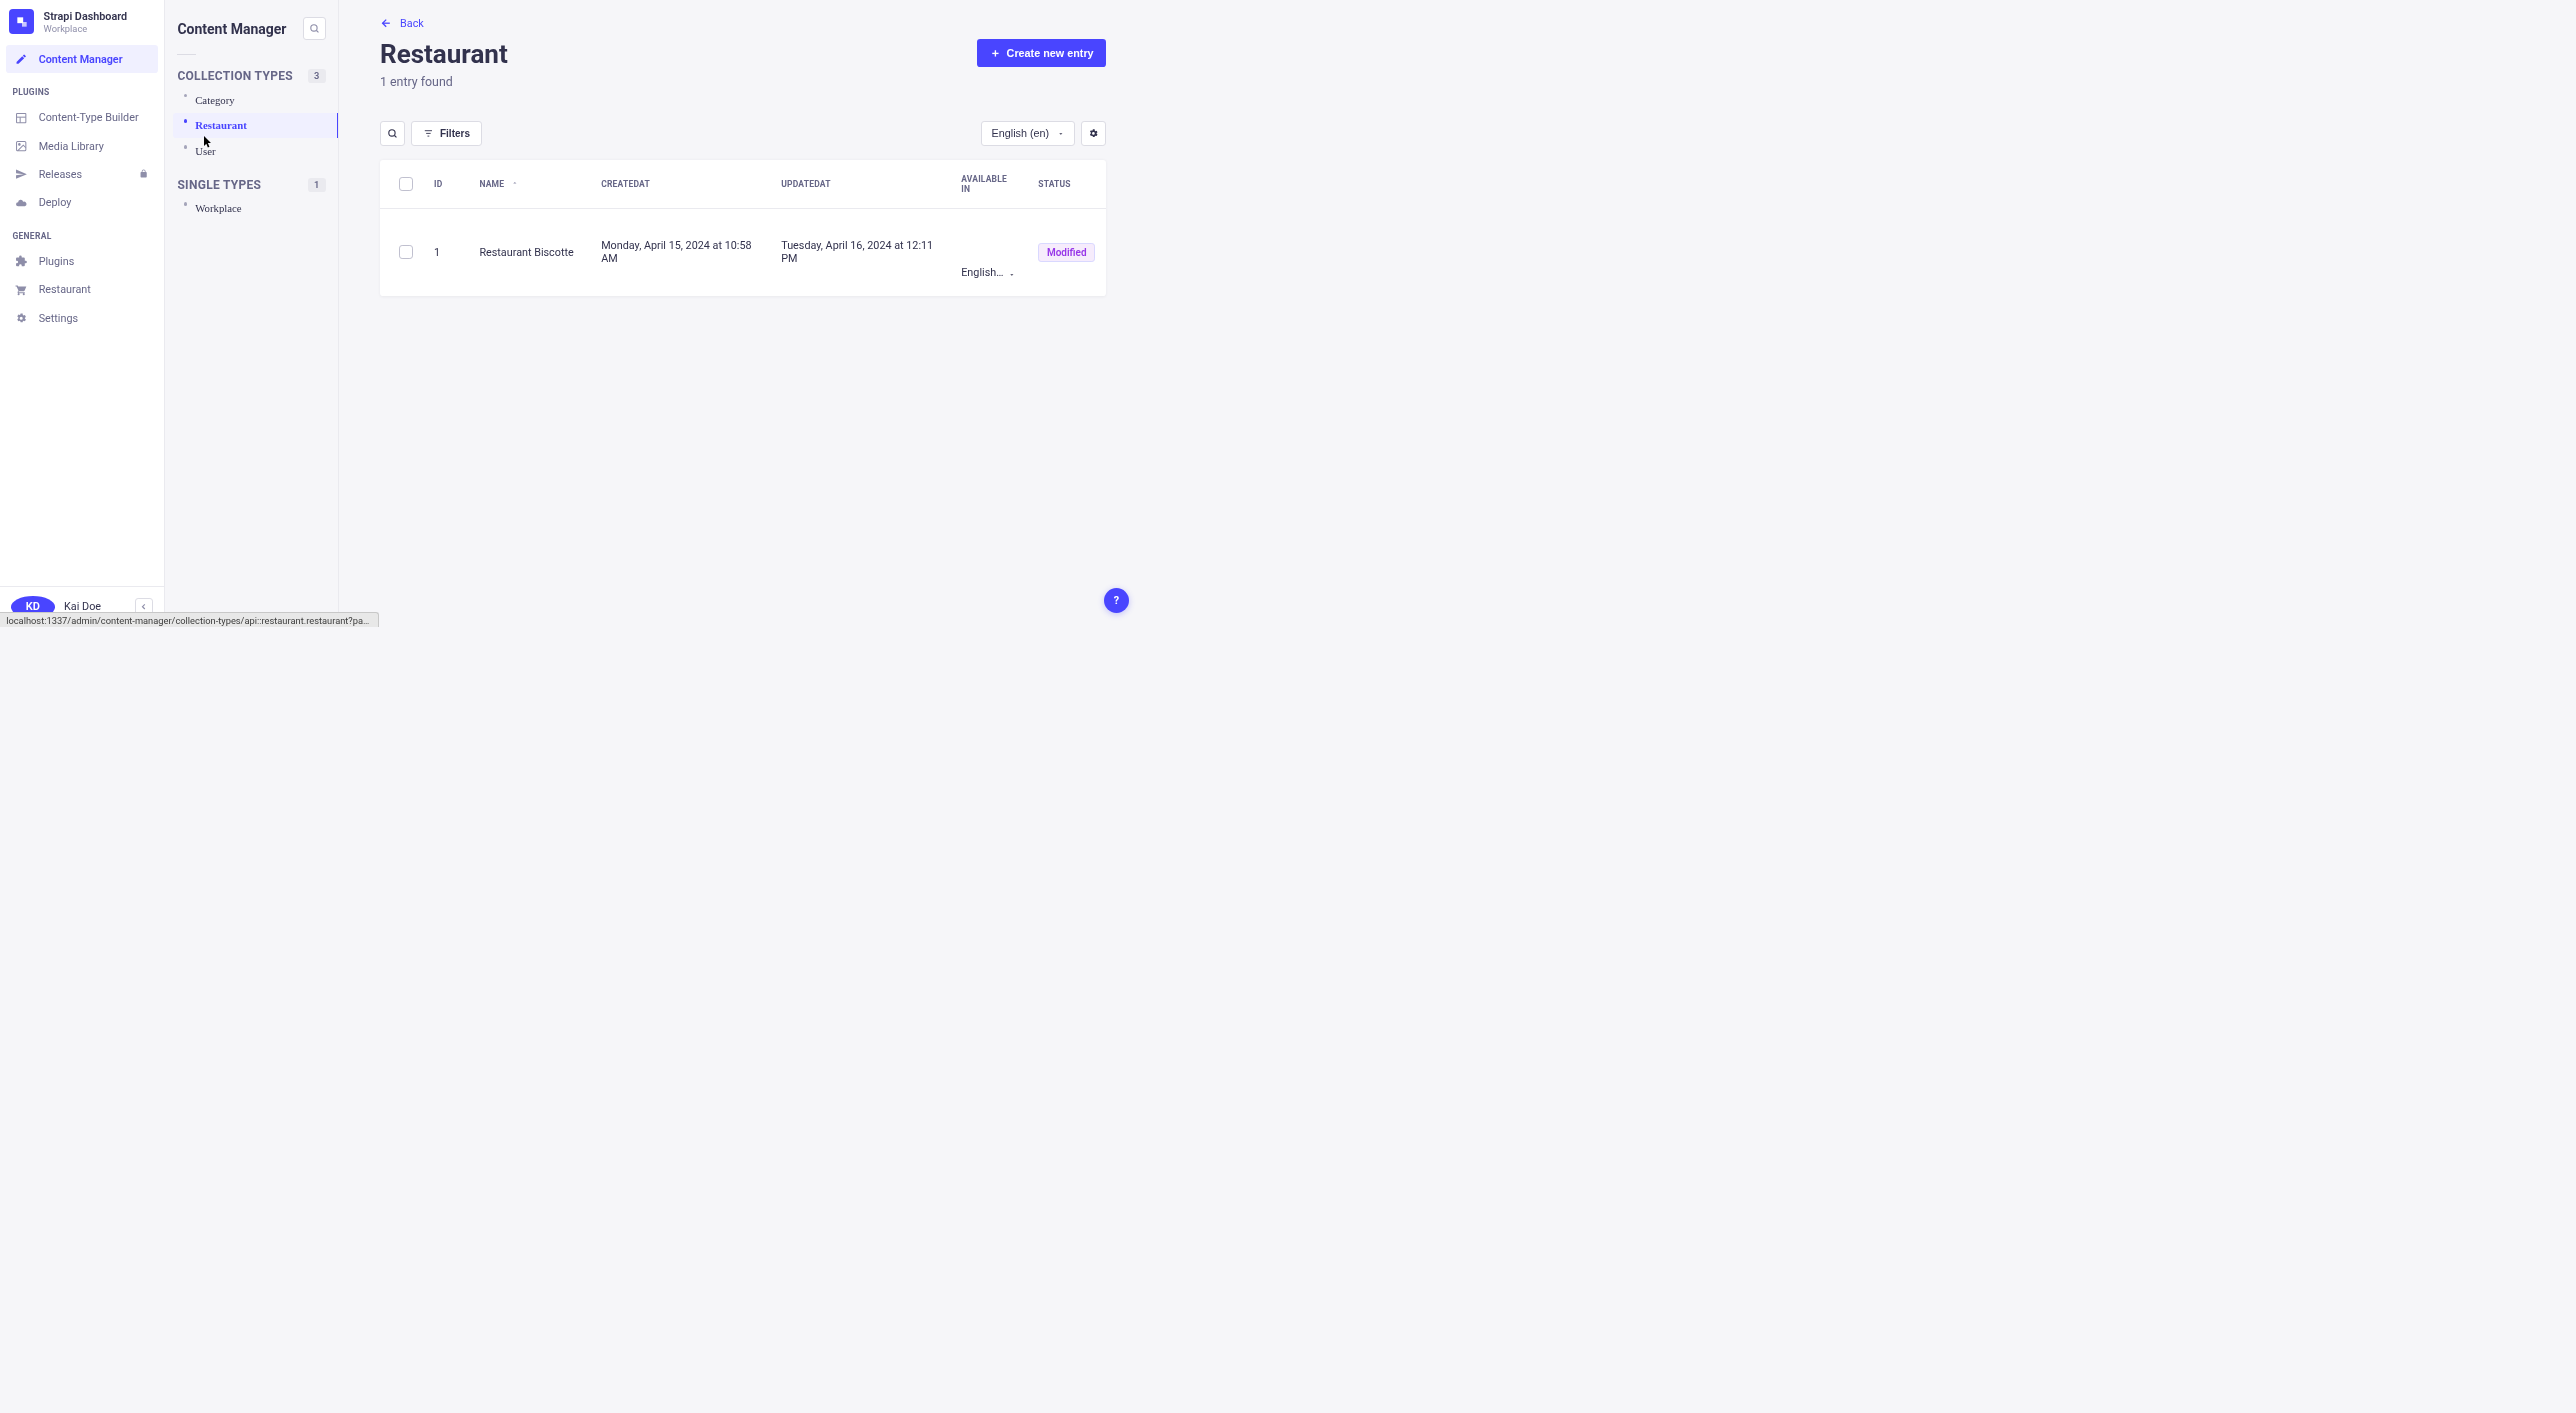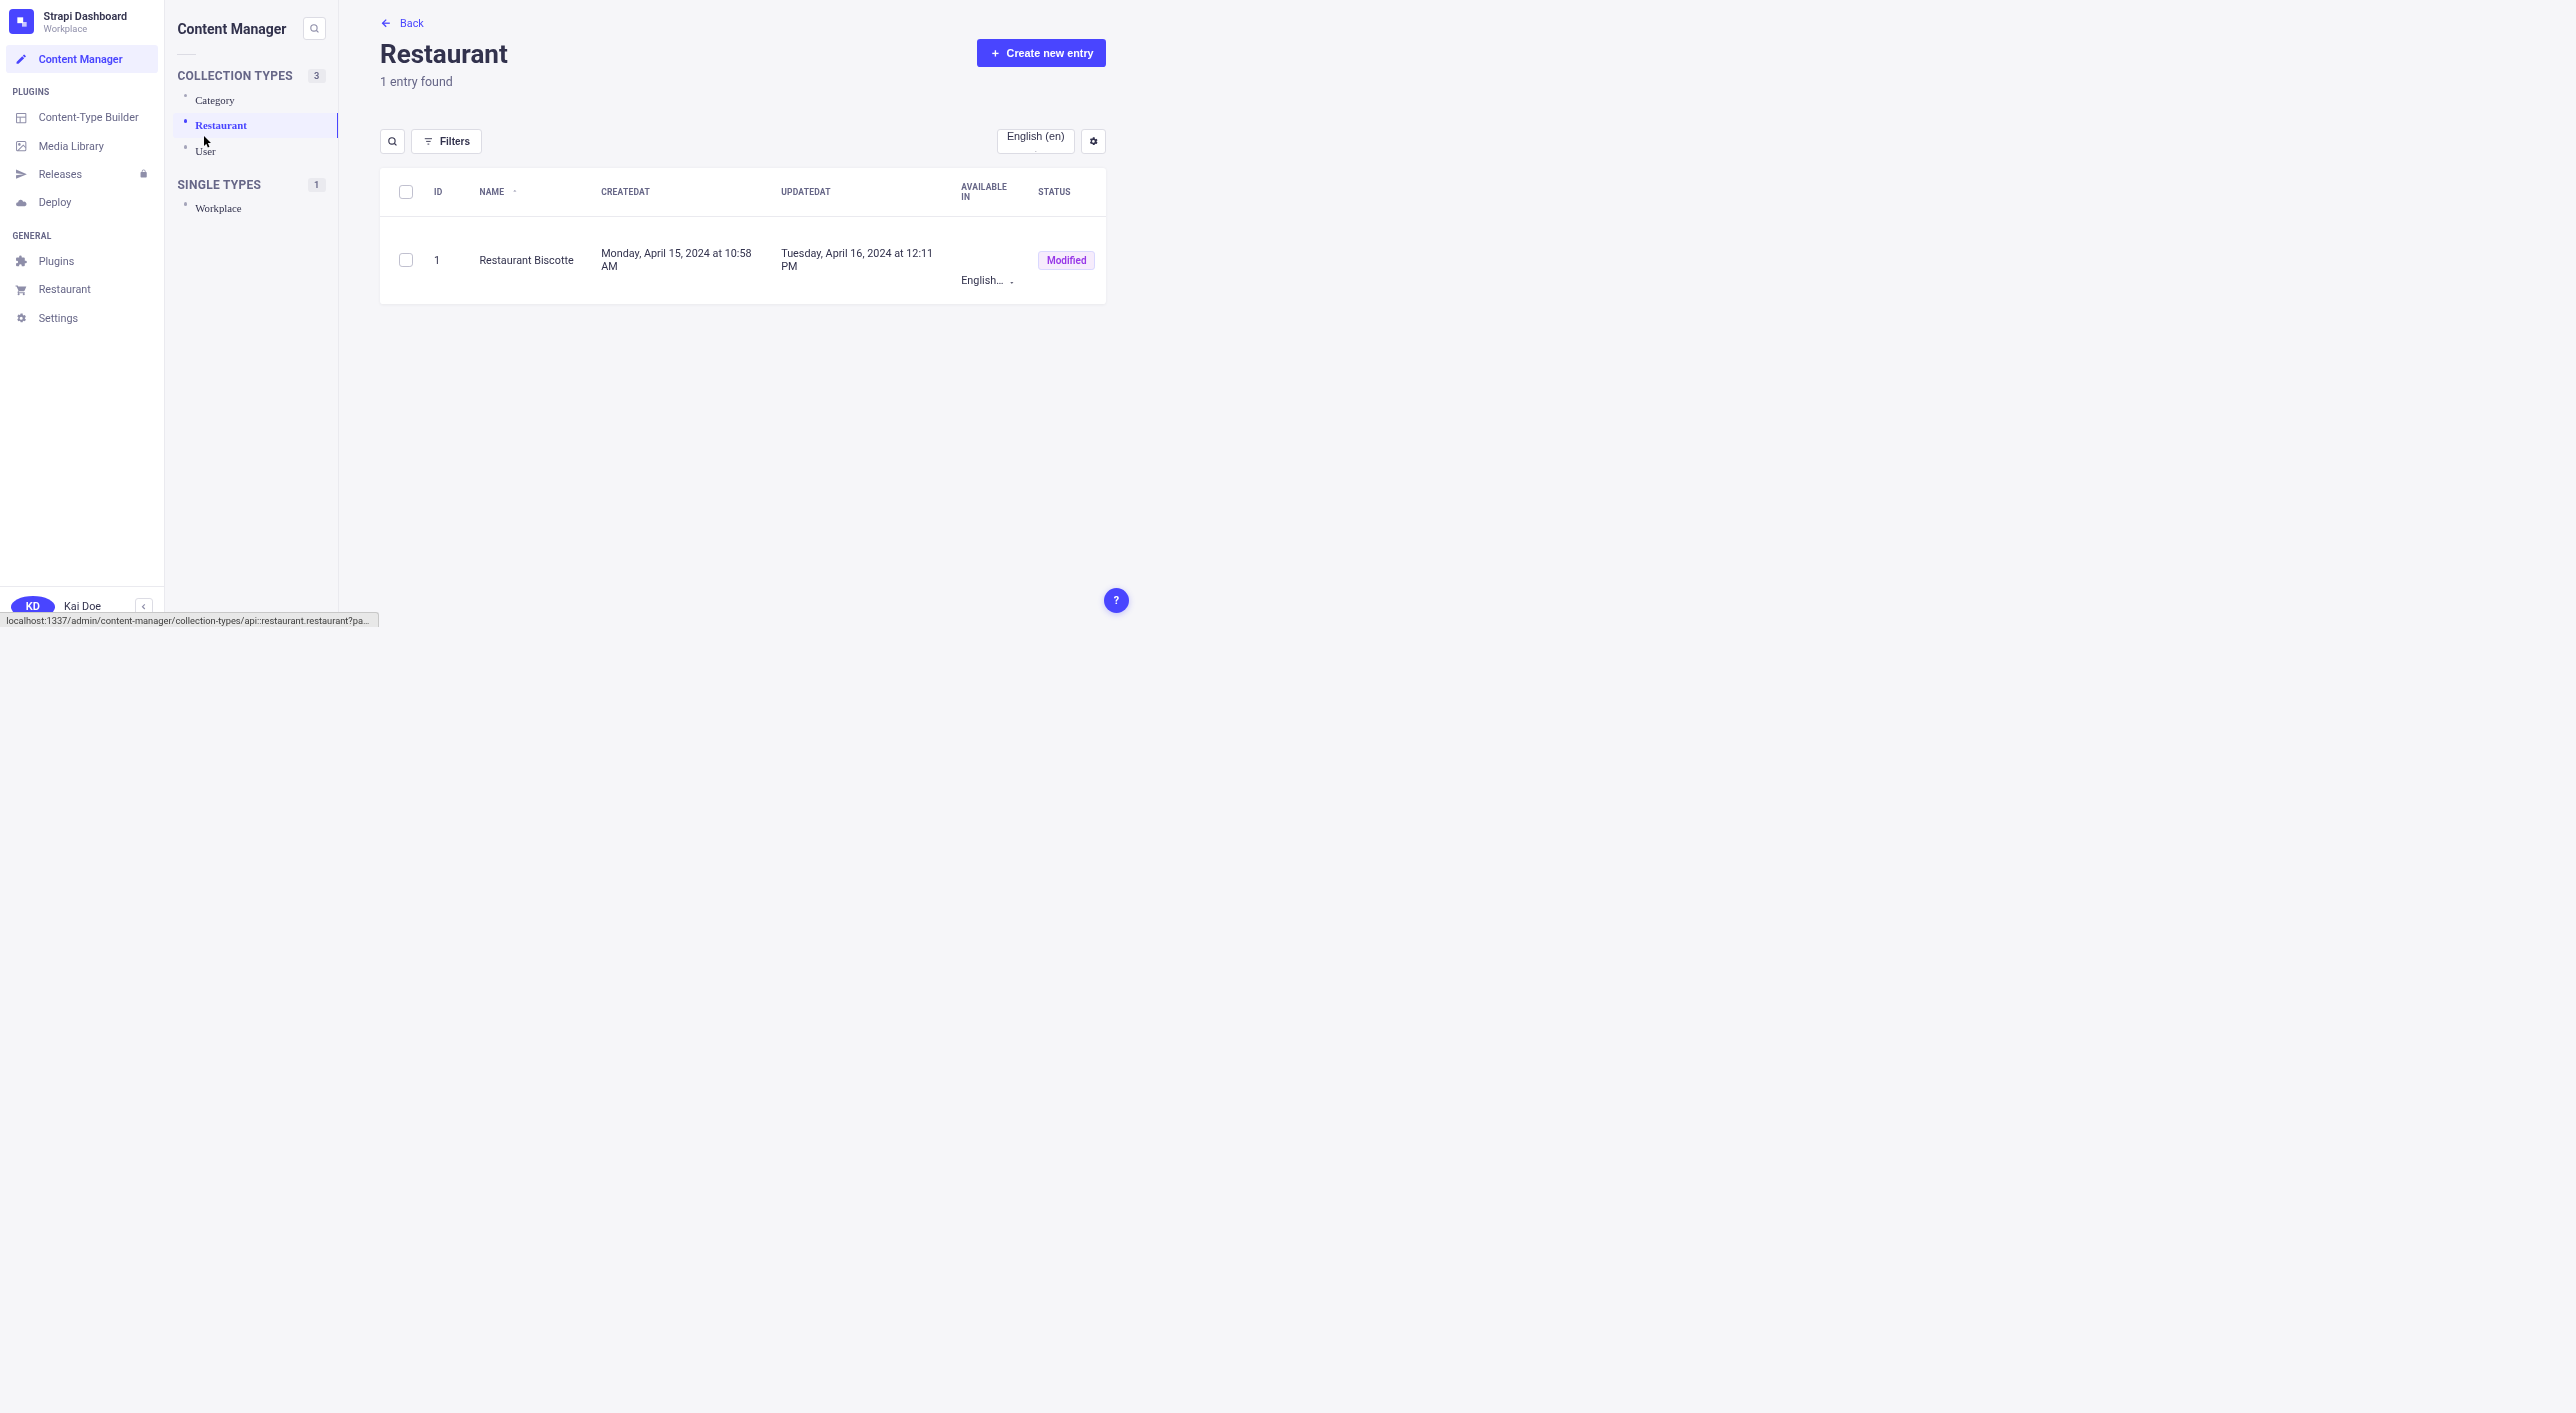--- a/index.html
+++ b/index.html
@@ -174,21 +174,21 @@
   background:#4945ff; color:#fff;
   border:none; border-radius:3.1px;
   padding: 7.7px 12.4px;
   font-size:10.8px; font-weight:600;
   display:flex; align-items:center; gap:6.2px;
   cursor:pointer;
 }
 
 .toolbar {
   display:flex; align-items:flex-end;
-  margin-top: 40px;
+  margin-top: 32px;
   gap: 6.2px;
 }
 .icon-btn {
   width:25px; height:25px;
   border:0.8px solid #dcdce4; border-radius:3.1px;
   background:#fff;
   display:flex; align-items:center; justify-content:center;
   color:#32324d; cursor:pointer;
 }
 .filter-btn {
@@ -202,21 +202,20 @@
 }
 .toolbar-right { margin-left:auto; display:flex; gap:6.2px; }
 .locale-btn {
   height:25px;
   border:0.8px solid #dcdce4; border-radius:3.1px;
   background:#fff;
   padding: 0 9.3px;
   display:flex; align-items:center; gap:7.7px;
   font-size:10.8px; color:#32324d;
   cursor:pointer;
-  flex-direction:column;
 }
 
 
 .table-wrap {
   margin-top: 14px;
   background:#fff;
   border-radius:3.1px;
   box-shadow: 0 0.8px 3.1px rgba(33,33,52,0.06);
   overflow-x:hidden;
 }

